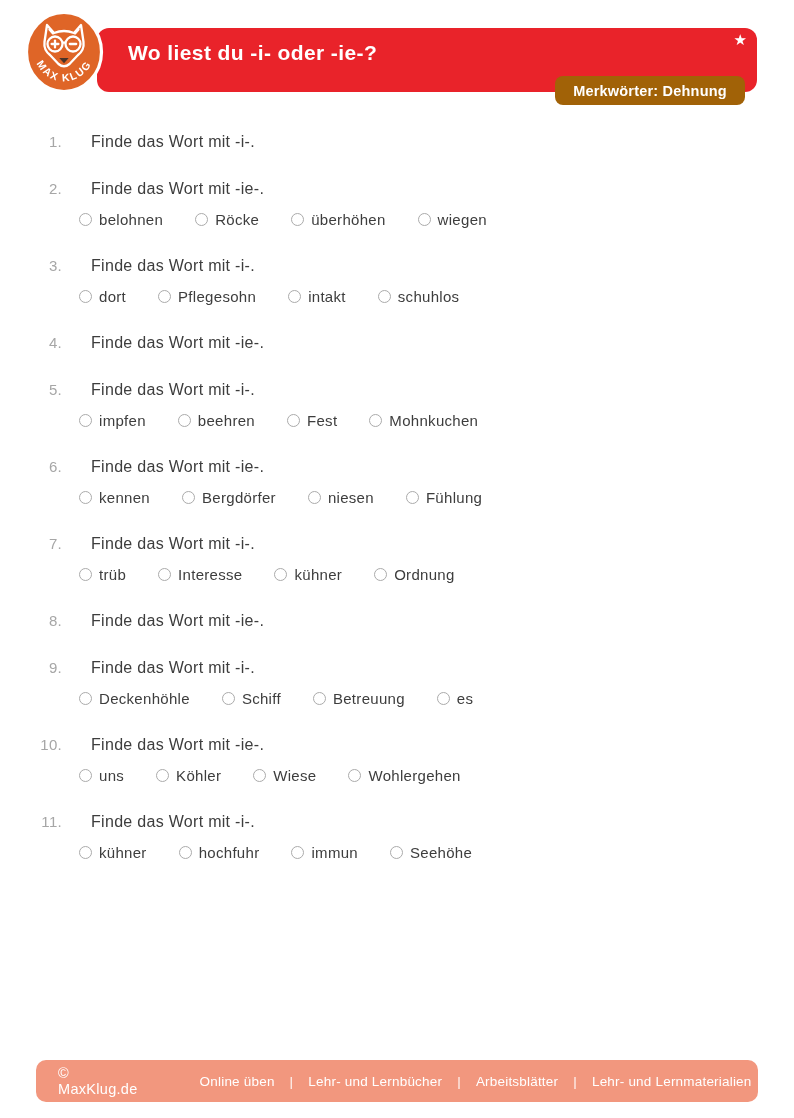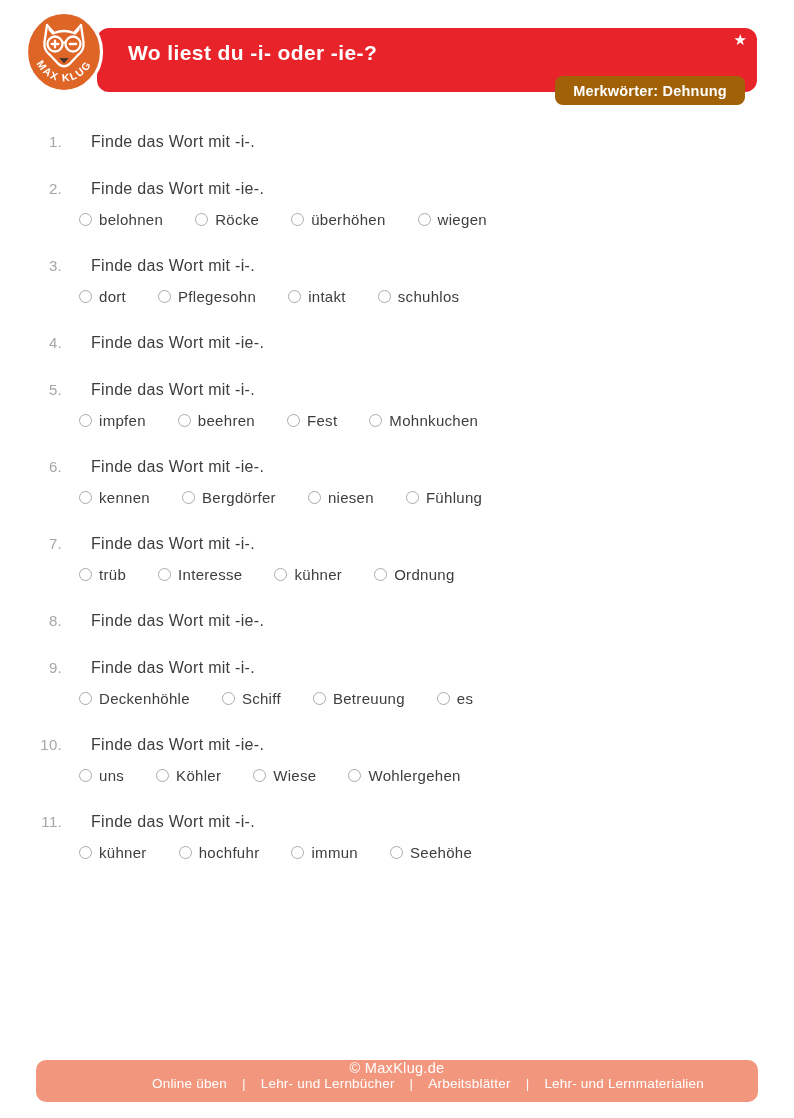--- a/index.html
+++ b/index.html
@@ -106,21 +106,20 @@
   .footer {
     position: absolute;
     left: 36px; top: 1060px;
     width: 722px; height: 42px;
     background: #F2977E;
     border-radius: 10px;
     display: flex;
     align-items: center;
     padding: 0 22px;
     color: #ffffff;
-    flex-direction: column;
   }
   .copyright { font-size: 14.5px; letter-spacing: 0.3px; }
   .footer-nav {
     margin-left: 62px;
     display: flex;
     align-items: center;
     gap: 15px;
     font-size: 13.5px;
     letter-spacing: 0.2px;
   }

